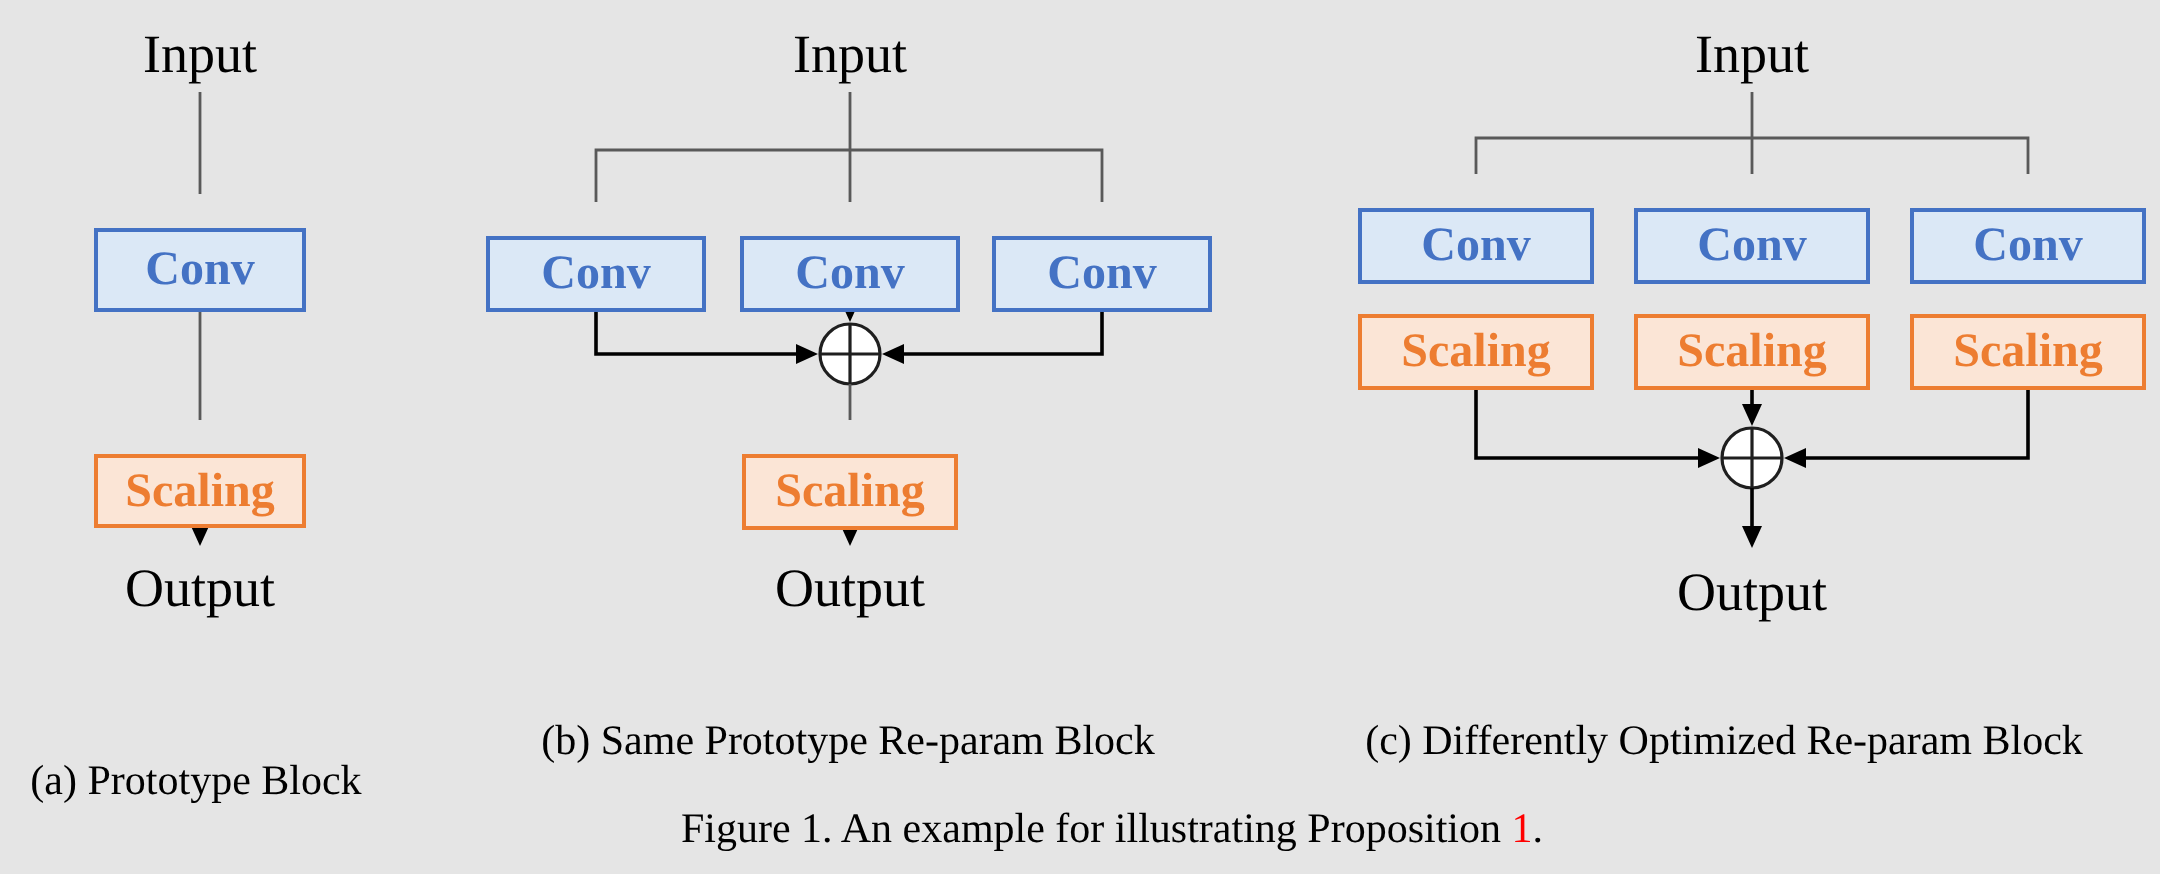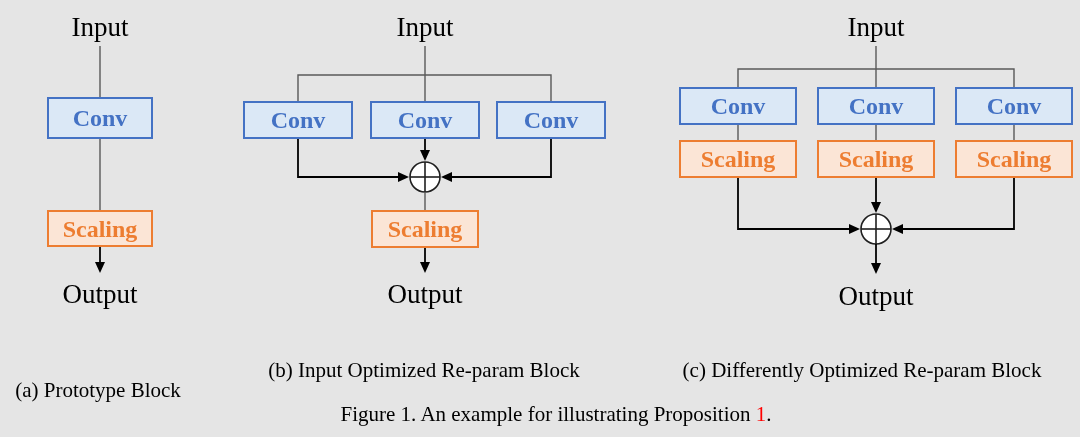--- a/index.html
+++ b/index.html
@@ -21,20 +21,21 @@
   .block {
     position: absolute;
     box-sizing: border-box;
     display: flex;
     align-items: center;
     justify-content: center;
     font-weight: bold;
     font-size: 24px;
     border: 2px solid;
     line-height: 1;
+    margin-top: 17px;
   }
   .conv    { background: #dbe8f6; border-color: #4472c4; color: #4472c4; }
   .scaling { background: #fbe5d6; border-color: #ed7d31; color: #ed7d31; }
 
   .io {
     position: absolute;
     transform: translateX(-50%);
     font-size: 27px;
     white-space: nowrap;
     line-height: 1.1;
@@ -126,21 +127,21 @@
   <div class="block conv" style="left:370px; top:101px; width:110px; height:38px;">
     <span>Conv</span>
   </div>
   <div class="block conv" style="left:496px; top:101px; width:110px; height:38px;">
     <span>Conv</span>
   </div>
   <div class="block scaling" style="left:371px; top:210px; width:108px; height:38px;">
     <span>Scaling</span>
   </div>
   <div class="io" style="left:425px; top:280px;">Output</div>
-  <div class="subcaption" style="left:424px;">(b) Input Optimized Re-param Block</div>
+  <div class="subcaption" style="left:424px;">(b) Same Prototype Re-param Block</div>
 
   <div class="io" style="left:876px; top:13px;">Input</div>
   <div class="block conv" style="left:679px; top:87px; width:118px; height:38px;">
     <span>Conv</span>
   </div>
   <div class="block conv" style="left:817px; top:87px; width:118px; height:38px;">
     <span>Conv</span>
   </div>
   <div class="block conv" style="left:955px; top:87px; width:118px; height:38px;">
     <span>Conv</span>

